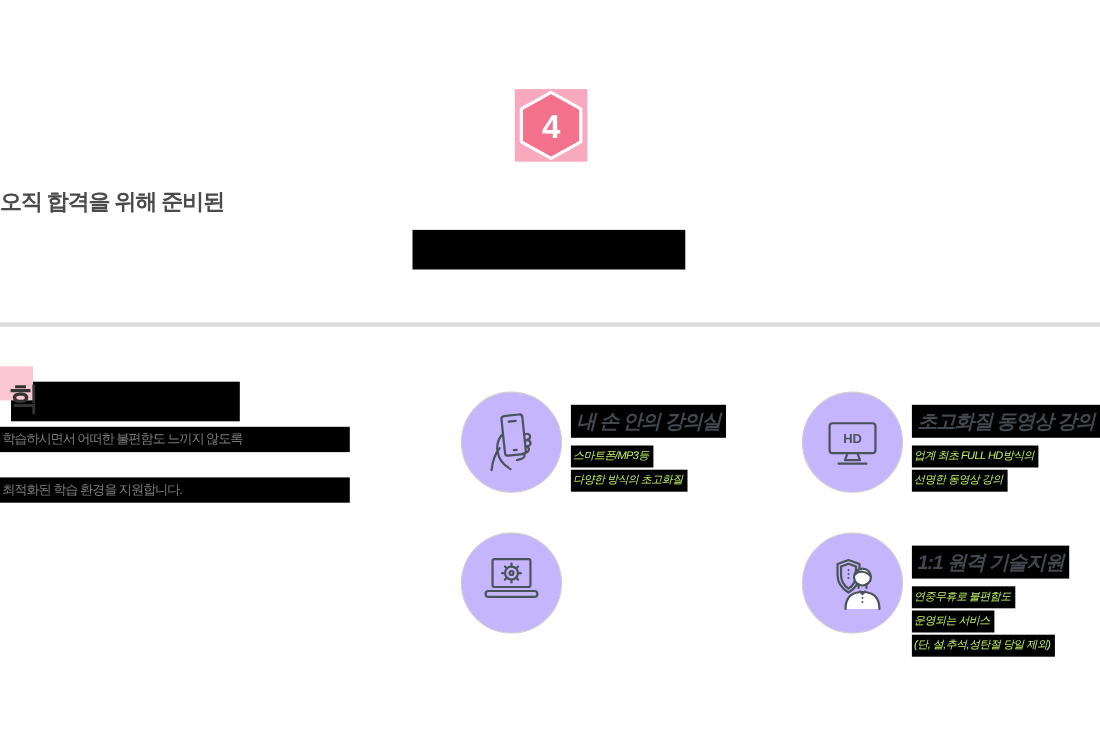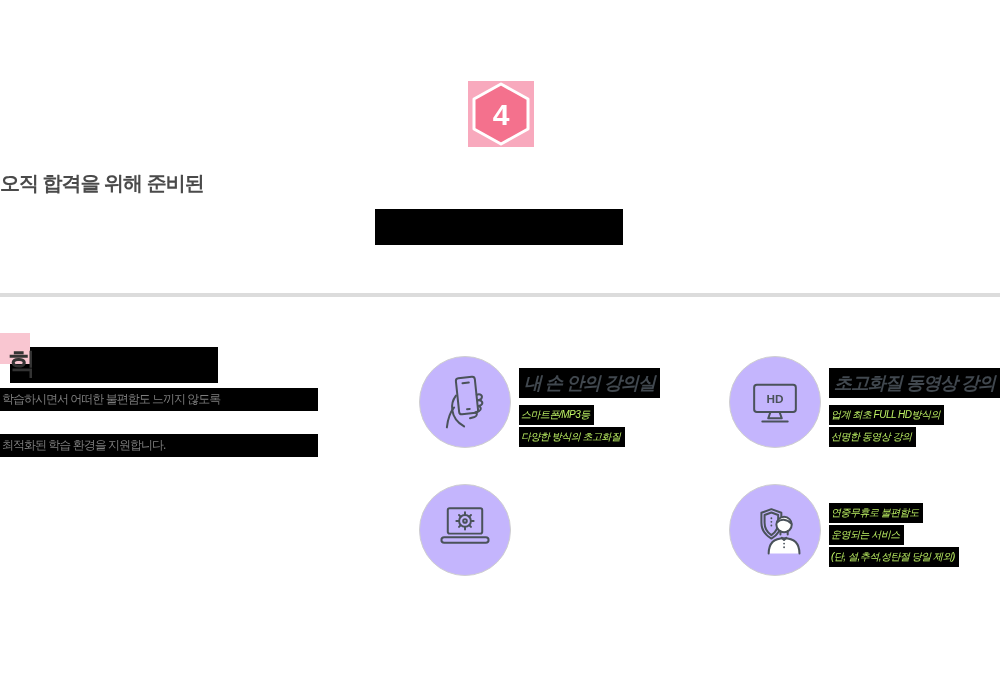--- a/index.html
+++ b/index.html
@@ -161,20 +161,21 @@
         <circle class="wh" cx="42" cy="26" r="8.5"></circle>
         <path class="ln" d="M34.5,23.5 C38,19.5 45,19.5 50,25"></path>
         <path class="ln" d="M38,33 v4 M46,33 v4"></path>
         <path class="wh" d="M25,58 C25,46 32,41 42,41 C52,41 59,46 59,58"></path>
         <path class="ln" d="M39.5,40.5 l2.5,2.5 2.5,-2.5"></path>
         <circle class="fl" cx="42" cy="47" r="1"></circle>
         <circle class="fl" cx="42" cy="51" r="1"></circle>
       </svg>
     </div>
     <div class="feature-text">
+      <div class="feature-title">1:1 원격 기술지원</div>
       <div class="feature-desc">
         <span class="dline">연중무휴로 불편함도</span>
         <span class="dline">운영되는 서비스</span>
         <span class="dline">(단, 설,추석,성탄절 당일 제외)</span>
       </div>
     </div>
   </div>
 
 </div>
 

